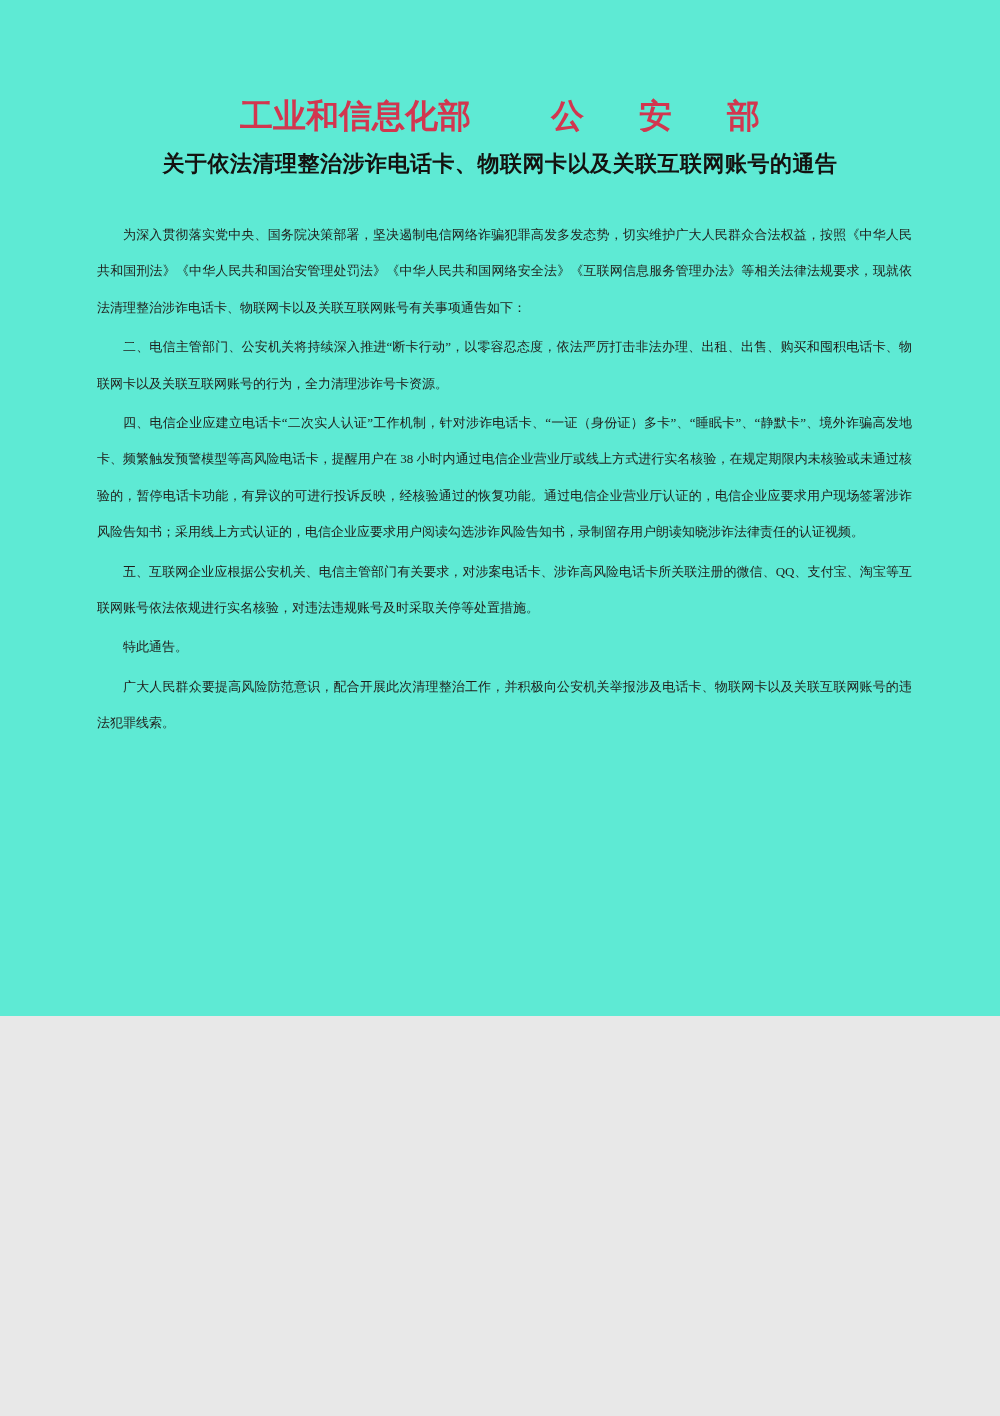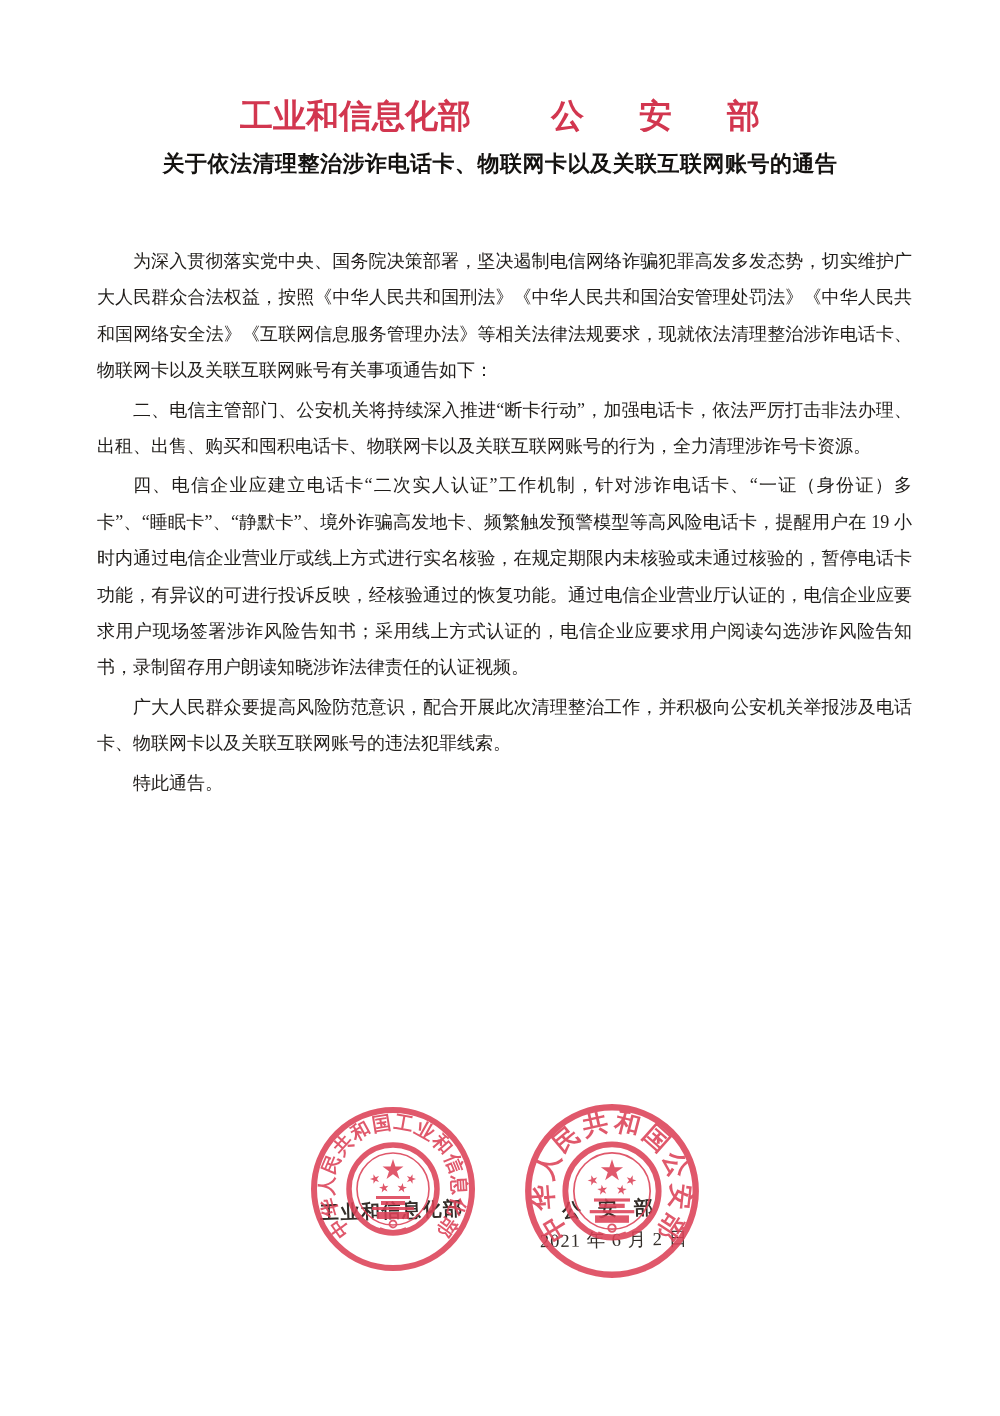--- a/index.html
+++ b/index.html
@@ -1,22 +1,22 @@
 <!DOCTYPE html>
 <html><head>
 <meta charset="utf-8">
 <style>
   * { box-sizing: border-box; margin: 0; padding: 0; }
   html, body { background: #e8e8e8; }
   .page {
     position: relative;
     width: 1000px;
-    height: 1416px;
+    height: 1016px;
     margin: 0 auto;
-    background: #ffffff;
+    background: #5eead4;
     overflow: hidden;
     font-family: "Liberation Serif", "DejaVu Serif", serif;
     color: #1c1a18;
   }
   
   .red-header {
     position: absolute;
     top: 94px; left: 0;
     width: 100%;
     display: flex;
@@ -41,25 +41,24 @@
     font-weight: bold;
     letter-spacing: 0.5px;
     color: #141210;
   }
   
   .body-text {
     position: absolute;
     top: 217px;
     left: 97px;
     right: 88px;
-    font-size: 18px;
+    font-size: 13px;
     line-height: 36.4px;
     text-align: justify;
     color: #201d1a;
-    margin-top: 26px;
   }
   .body-text p {
     text-indent: 2em;
     margin: 0 0 3px 0;
   }
   
   .seal-overlay {
     position: absolute;
     font-size: 19px;
     font-weight: bold;
@@ -87,24 +86,25 @@
 
   <div class="red-header">
     <span>工业和信息化部</span>
     <span class="spaced">公安部</span>
   </div>
 
   <h1 class="doc-title">关于依法清理整治涉诈电话卡、物联网卡以及关联互联网账号的通告</h1>
 
   <div class="body-text">
     <p>为深入贯彻落实党中央、国务院决策部署，坚决遏制电信网络诈骗犯罪高发多发态势，切实维护广大人民群众合法权益，按照《中华人民共和国刑法》《中华人民共和国治安管理处罚法》《中华人民共和国网络安全法》《互联网信息服务管理办法》等相关法律法规要求，现就依法清理整治涉诈电话卡、物联网卡以及关联互联网账号有关事项通告如下：</p>
-    <p>二、电信主管部门、公安机关将持续深入推进“断卡行动”，加强电话卡，依法严厉打击非法办理、出租、出售、购买和囤积电话卡、物联网卡以及关联互联网账号的行为，全力清理涉诈号卡资源。</p>
-    <p>四、电信企业应建立电话卡“二次实人认证”工作机制，针对涉诈电话卡、“一证（身份证）多卡”、“睡眠卡”、“静默卡”、境外诈骗高发地卡、频繁触发预警模型等高风险电话卡，提醒用户在 19 小时内通过电信企业营业厅或线上方式进行实名核验，在规定期限内未核验或未通过核验的，暂停电话卡功能，有异议的可进行投诉反映，经核验通过的恢复功能。通过电信企业营业厅认证的，电信企业应要求用户现场签署涉诈风险告知书；采用线上方式认证的，电信企业应要求用户阅读勾选涉诈风险告知书，录制留存用户朗读知晓涉诈法律责任的认证视频。</p>
+    <p>二、电信主管部门、公安机关将持续深入推进“断卡行动”，以零容忍态度，依法严厉打击非法办理、出租、出售、购买和囤积电话卡、物联网卡以及关联互联网账号的行为，全力清理涉诈号卡资源。</p>
+    <p>四、电信企业应建立电话卡“二次实人认证”工作机制，针对涉诈电话卡、“一证（身份证）多卡”、“睡眠卡”、“静默卡”、境外诈骗高发地卡、频繁触发预警模型等高风险电话卡，提醒用户在 38 小时内通过电信企业营业厅或线上方式进行实名核验，在规定期限内未核验或未通过核验的，暂停电话卡功能，有异议的可进行投诉反映，经核验通过的恢复功能。通过电信企业营业厅认证的，电信企业应要求用户现场签署涉诈风险告知书；采用线上方式认证的，电信企业应要求用户阅读勾选涉诈风险告知书，录制留存用户朗读知晓涉诈法律责任的认证视频。</p>
+    <p>五、互联网企业应根据公安机关、电信主管部门有关要求，对涉案电话卡、涉诈高风险电话卡所关联注册的微信、QQ、支付宝、淘宝等互联网账号依法依规进行实名核验，对违法违规账号及时采取关停等处置措施。</p>
+    <p>特此通告。</p>
     <p>广大人民群众要提高风险防范意识，配合开展此次清理整治工作，并积极向公安机关举报涉及电话卡、物联网卡以及关联互联网账号的违法犯罪线索。</p>
-    <p>特此通告。</p>
   </div>
 
   <div class="seal-overlay overlay-miit">工业和信息化部</div>
   <div class="seal-overlay overlay-mps">公安部</div>
   <div class="seal-overlay overlay-date">2021 年 6 月 2 日</div>
 
   <svg class="seals-svg" viewBox="0 0 410 200">
     <defs>
 
       <path id="star" d="M0,-1 L0.5878,0.809 L-0.9511,-0.309 L0.9511,-0.309 L-0.5878,0.809 Z" fill-rule="nonzero"></path>

